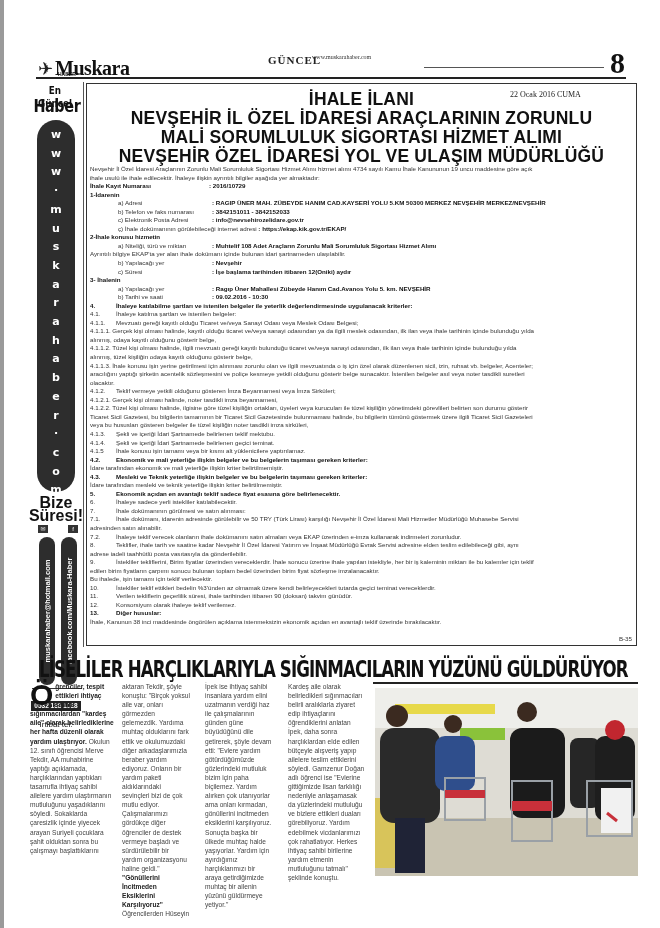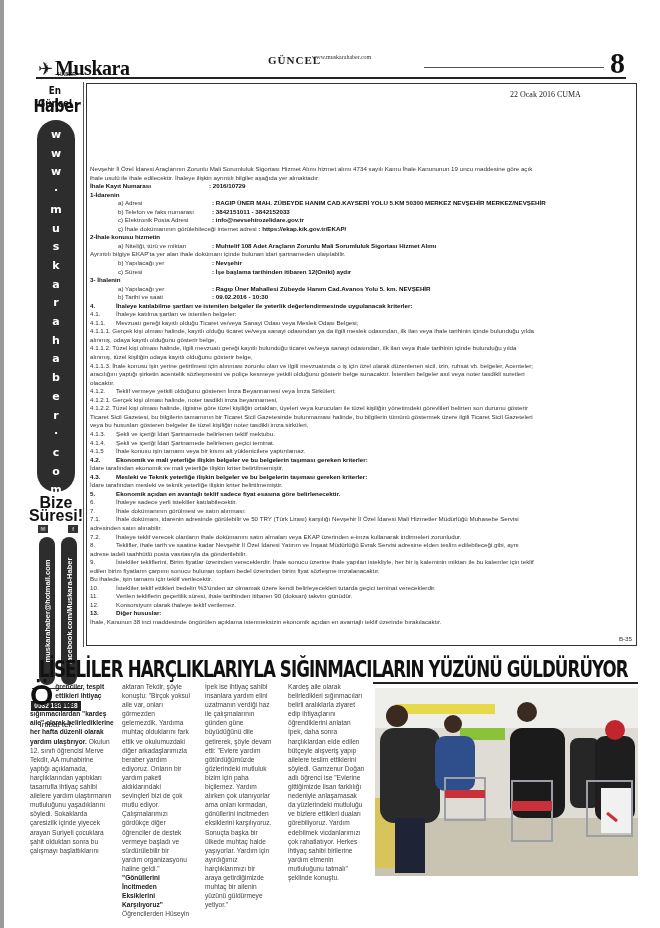--- a/index.html
+++ b/index.html
@@ -122,20 +122,24 @@
   <div class="sb-vpill b">
     <span>facebook.com/Muskara-Haber</span>
   </div>
   <div class="sb-rule"></div>
   <div class="sb-irtibat">İrtibat tel:</div>
   <div class="sb-phone">0532 138 1088</div>
 </aside>
 <div class="sb-vline"></div>
 
 <section class="ad">
+  <h1 class="first">İHALE İLANI</h1>
+  <h1>NEVŞEHİR İL ÖZEL İDARESİ ARAÇLARININ ZORUNLU</h1>
+  <h1>MALİ SORUMLULUK SİGORTASI HİZMET ALIMI</h1>
+  <h1>NEVŞEHİR ÖZEL İDARESİ YOL VE ULAŞIM MÜDÜRLÜĞÜ</h1>
 
   <div class="body">
     <div class="l">Nevşehir İl Özel İdaresi Araçlarının Zorunlu Mali Sorumluluk Sigortası Hizmet Alımı hizmet alımı 4734 sayılı Kamu İhale Kanununun 19 uncu maddesine göre açık</div>
     <div class="l">ihale usulü ile ihale edilecektir.  İhaleye ilişkin ayrıntılı bilgiler aşağıda yer almaktadır:</div>
     <div class="l b"><span class="k">İhale Kayıt Numarası</span><span>: 2016/10729</span></div>
     <div class="l b">1-İdarenin</div>
     <div class="l ind"><span class="lbl">a) Adresi</span><span class="b">: RAGIP ÜNER MAH. ZÜBEYDE HANIM CAD.KAYSERİ YOLU 5.KM 50300 MERKEZ NEVŞEHİR MERKEZ/NEVŞEHİR</span></div>
     <div class="l ind"><span class="lbl">b) Telefon ve faks numarası</span><span class="b">: 3842151011 - 3842152033</span></div>
     <div class="l ind"><span class="lbl">c) Elektronik Posta Adresi</span><span class="b">: info@nevsehirozelidare.gov.tr</span></div>
     <div class="l ind"><span>ç) İhale dokümanının görülebileceği internet adresi</span> <span class="b">: https://ekap.kik.gov.tr/EKAP/</span></div>

